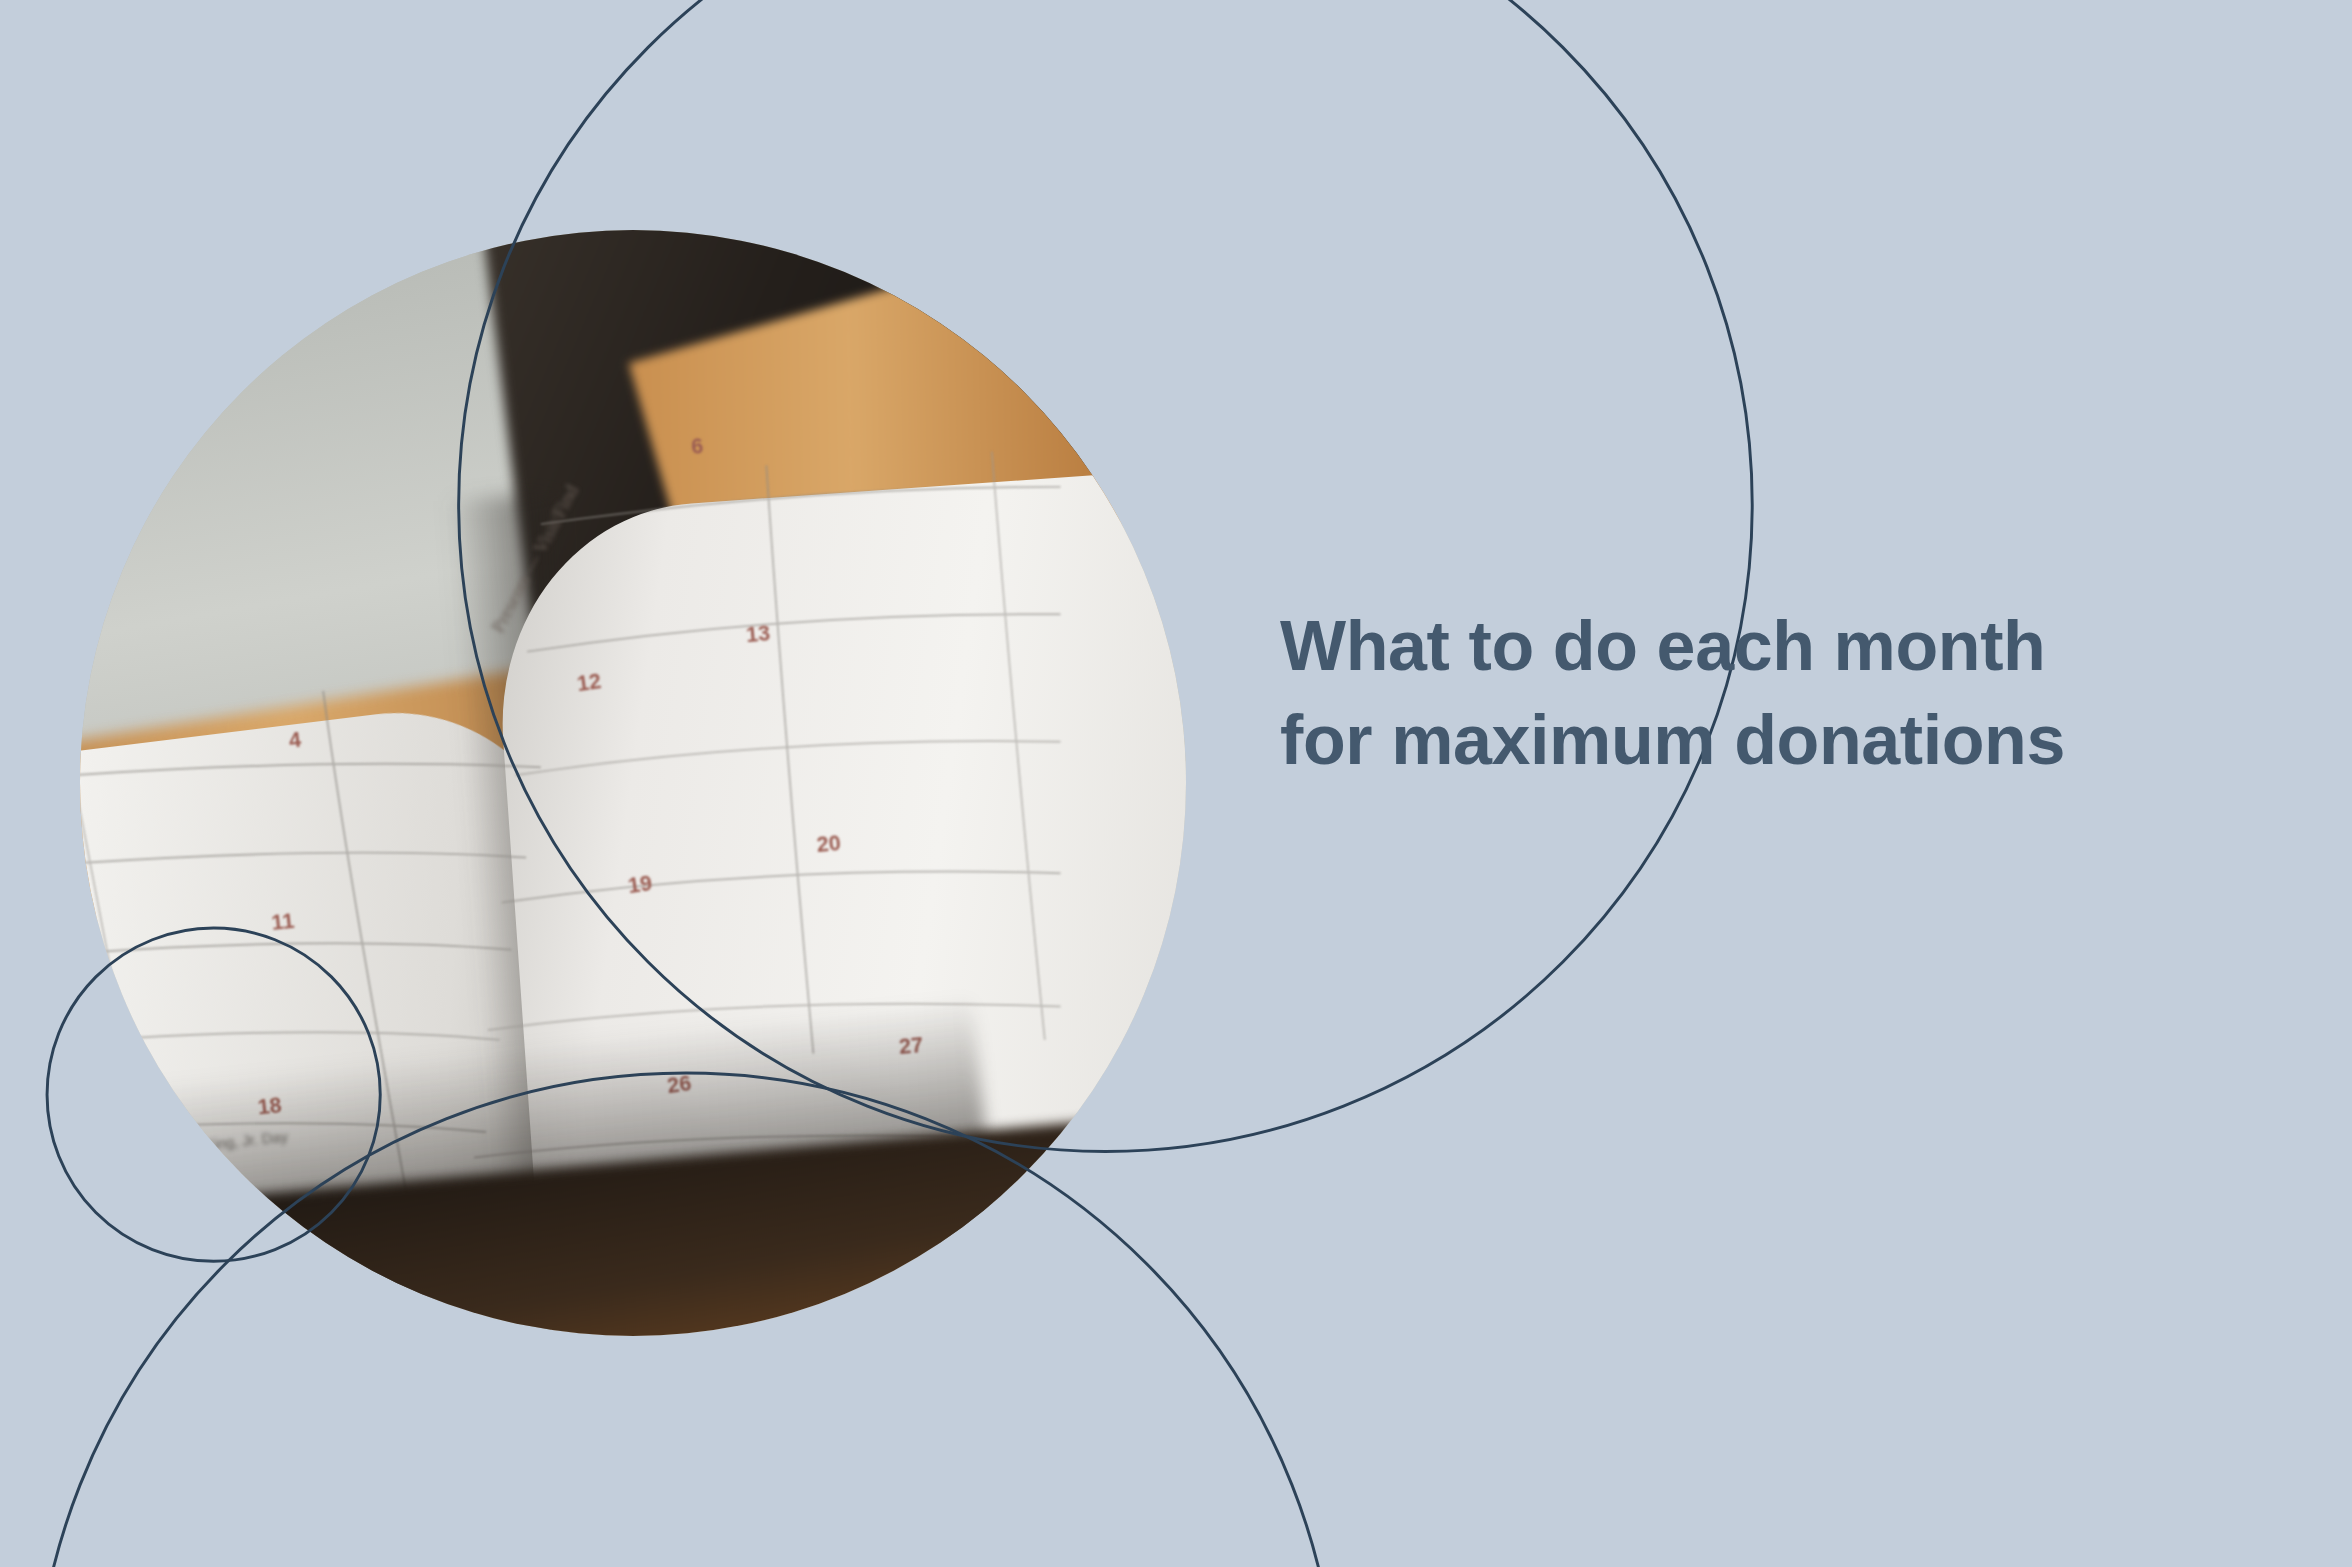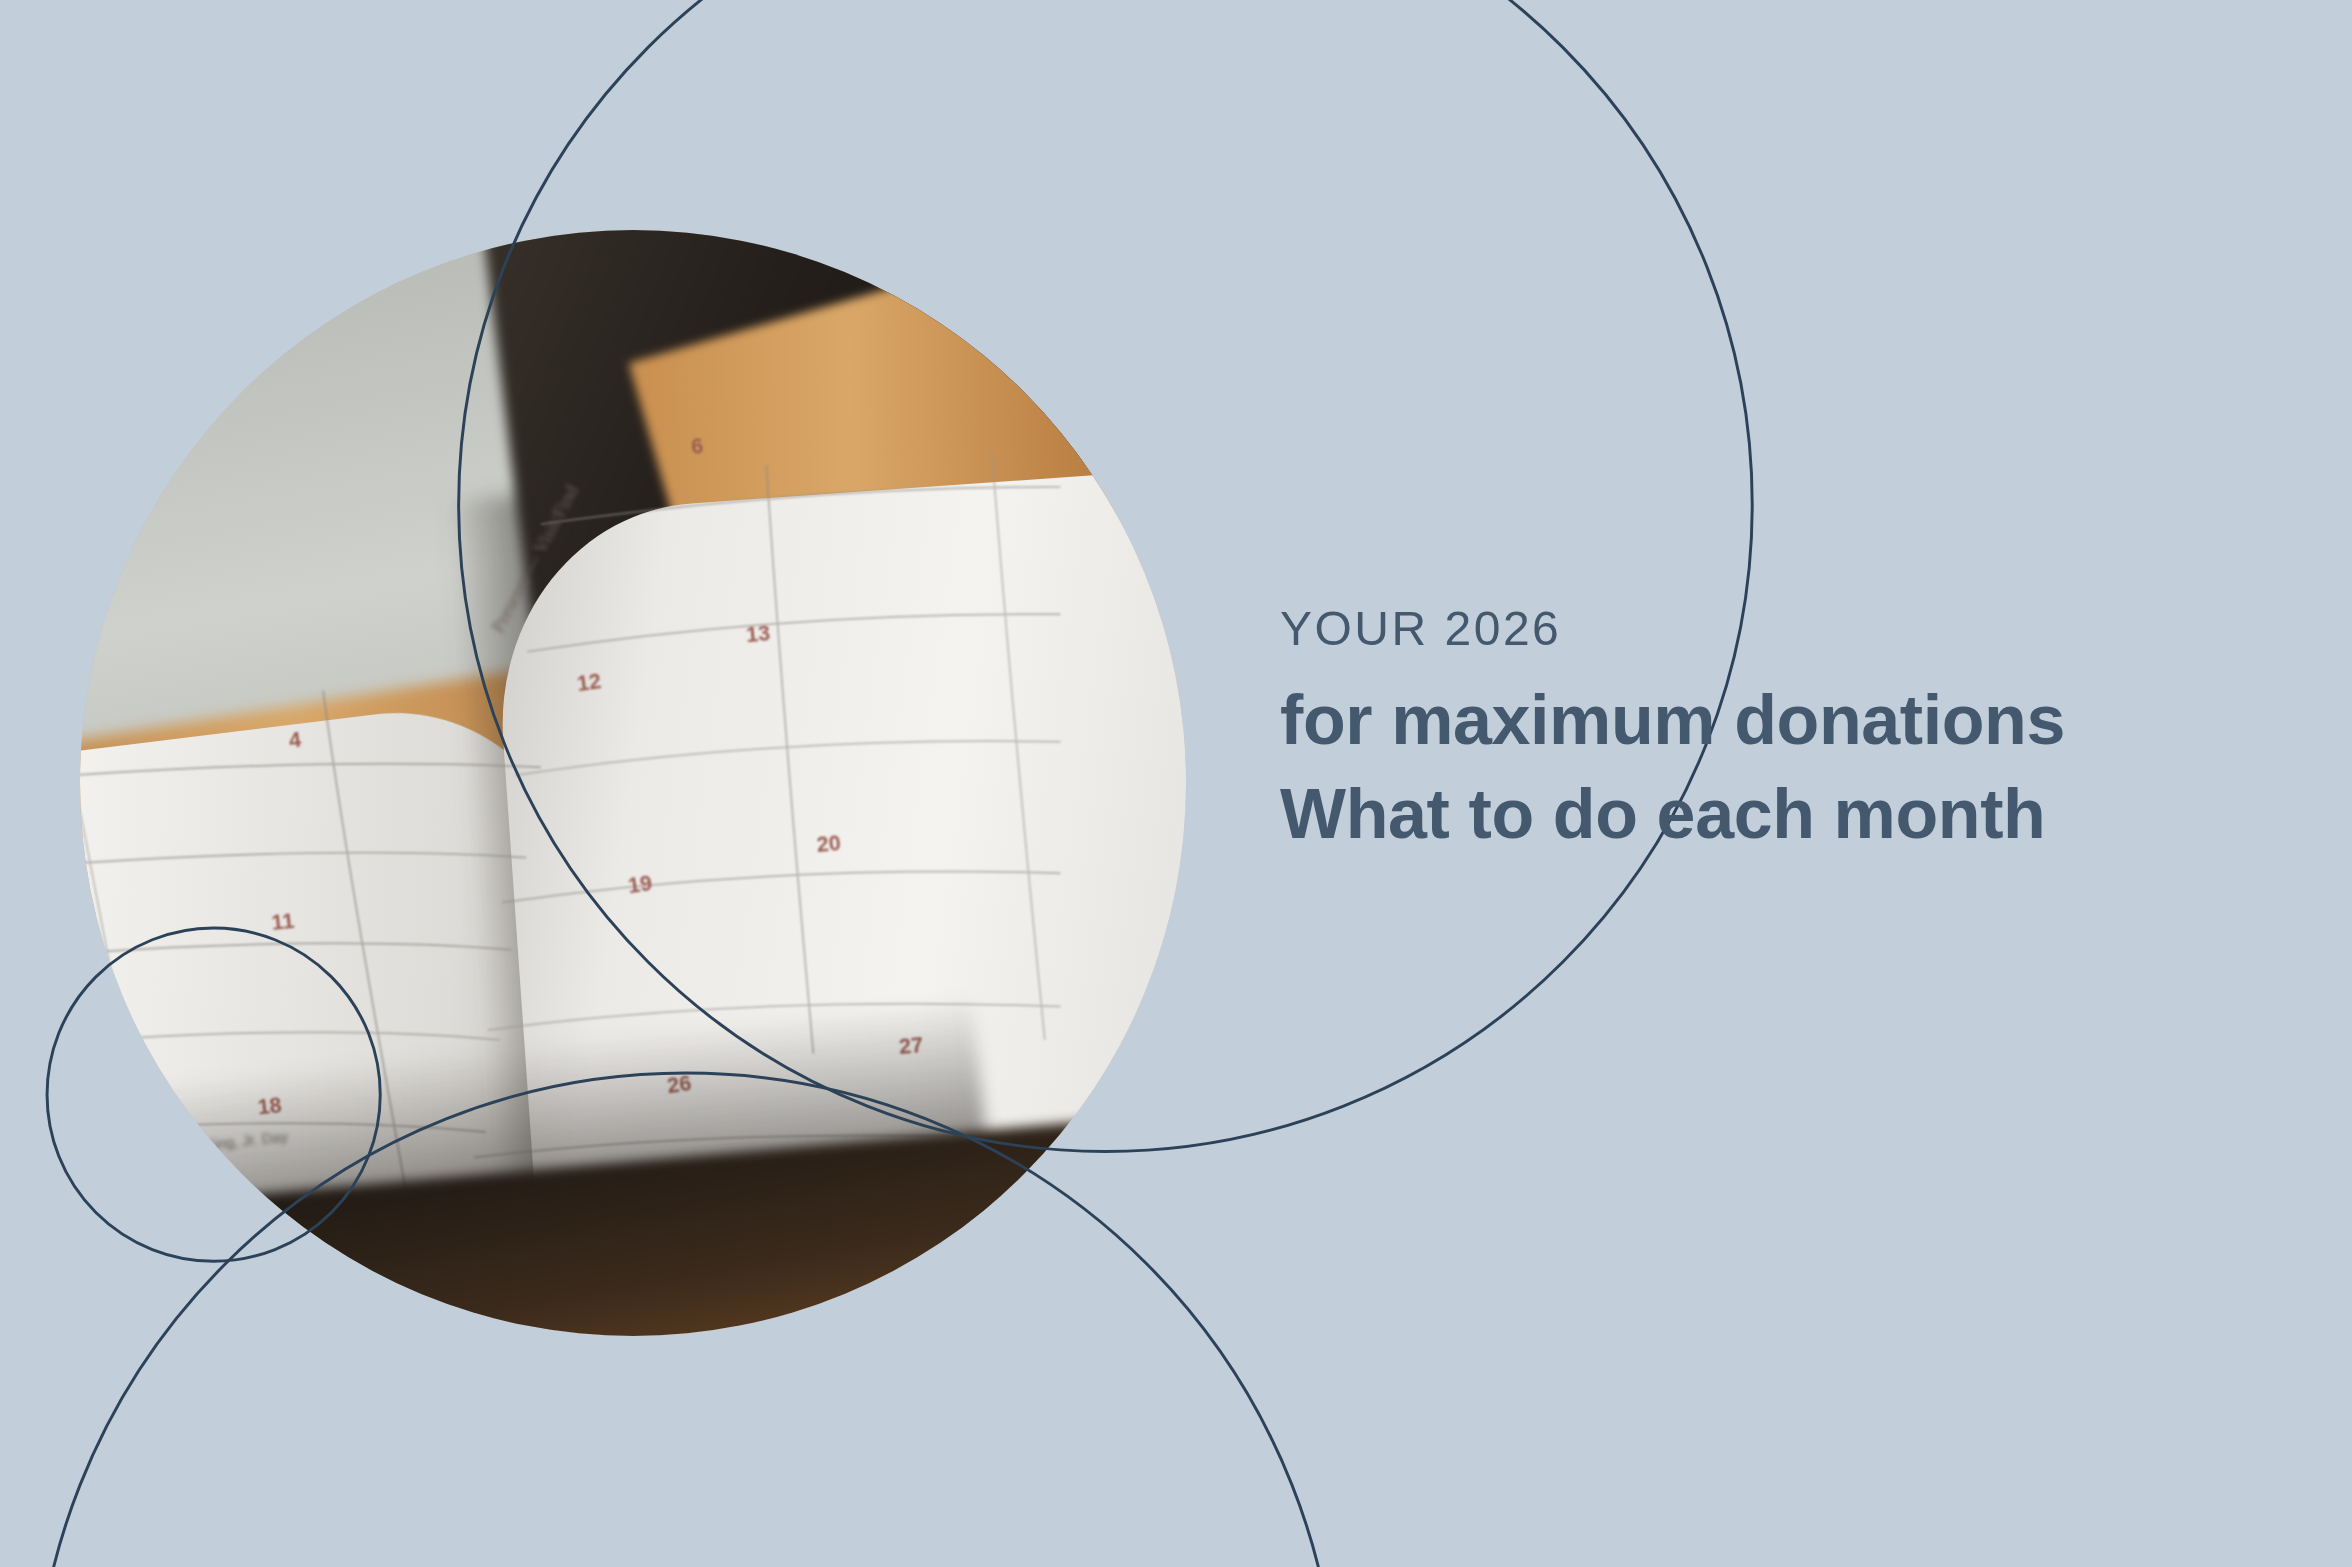--- a/index.html
+++ b/index.html
@@ -251,19 +251,18 @@
     </div>
   </div>
 
   <svg class="deco-layer" viewBox="0 0 2400 1599">
     <circle cx="1128" cy="515" r="660" fill="none" stroke="#2c4258" stroke-width="3"></circle>
     <circle cx="700" cy="1760" r="665" fill="none" stroke="#2c4258" stroke-width="3"></circle>
     <circle cx="218" cy="1117" r="170" fill="none" stroke="#2c4258" stroke-width="3"></circle>
   </svg>
 
   <div class="text-block">
-    <div class="eyebrow">YOUR 2026</div>
+    <div class="headline">What to do each month</div>
     <div class="headline">for maximum donations</div>
-    <div class="headline">What to do each month</div>
   </div>
 
 </div>
 
 
 </body></html>

